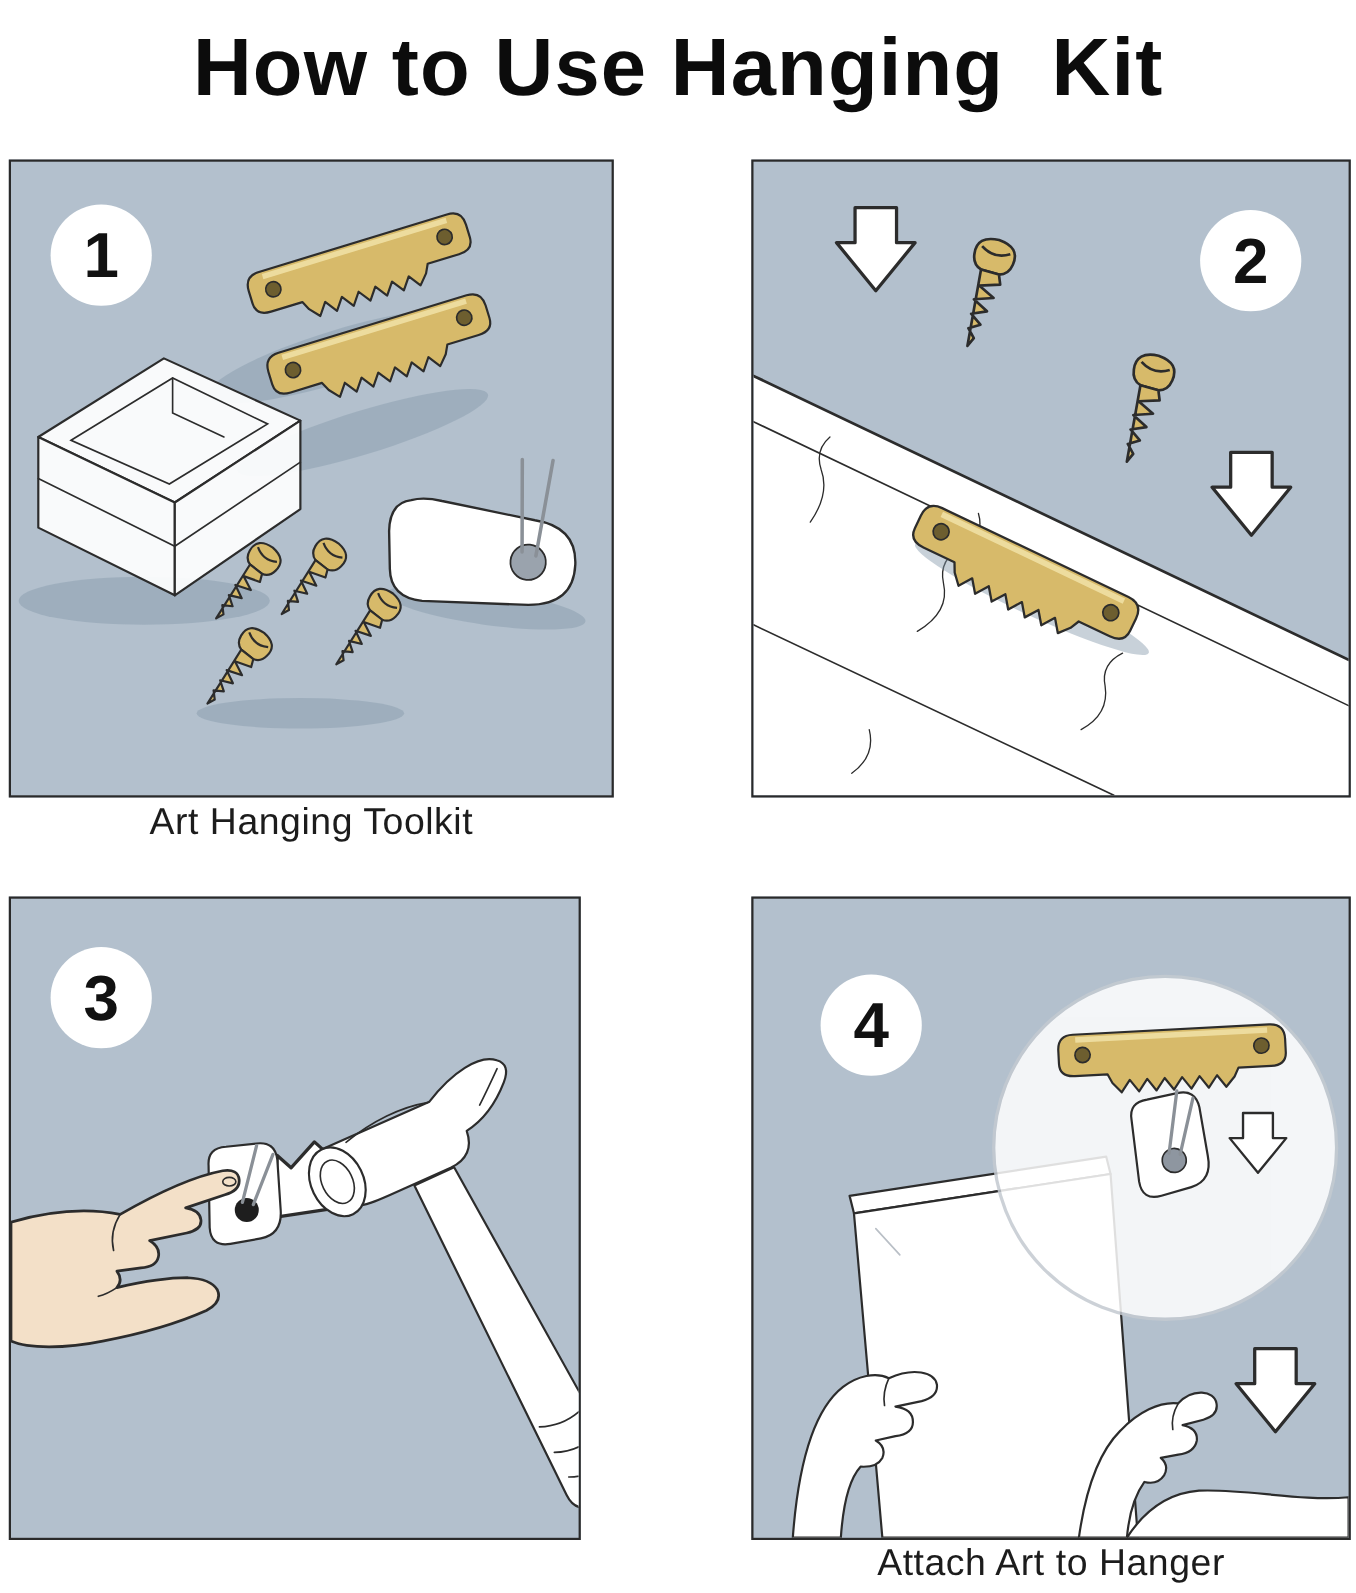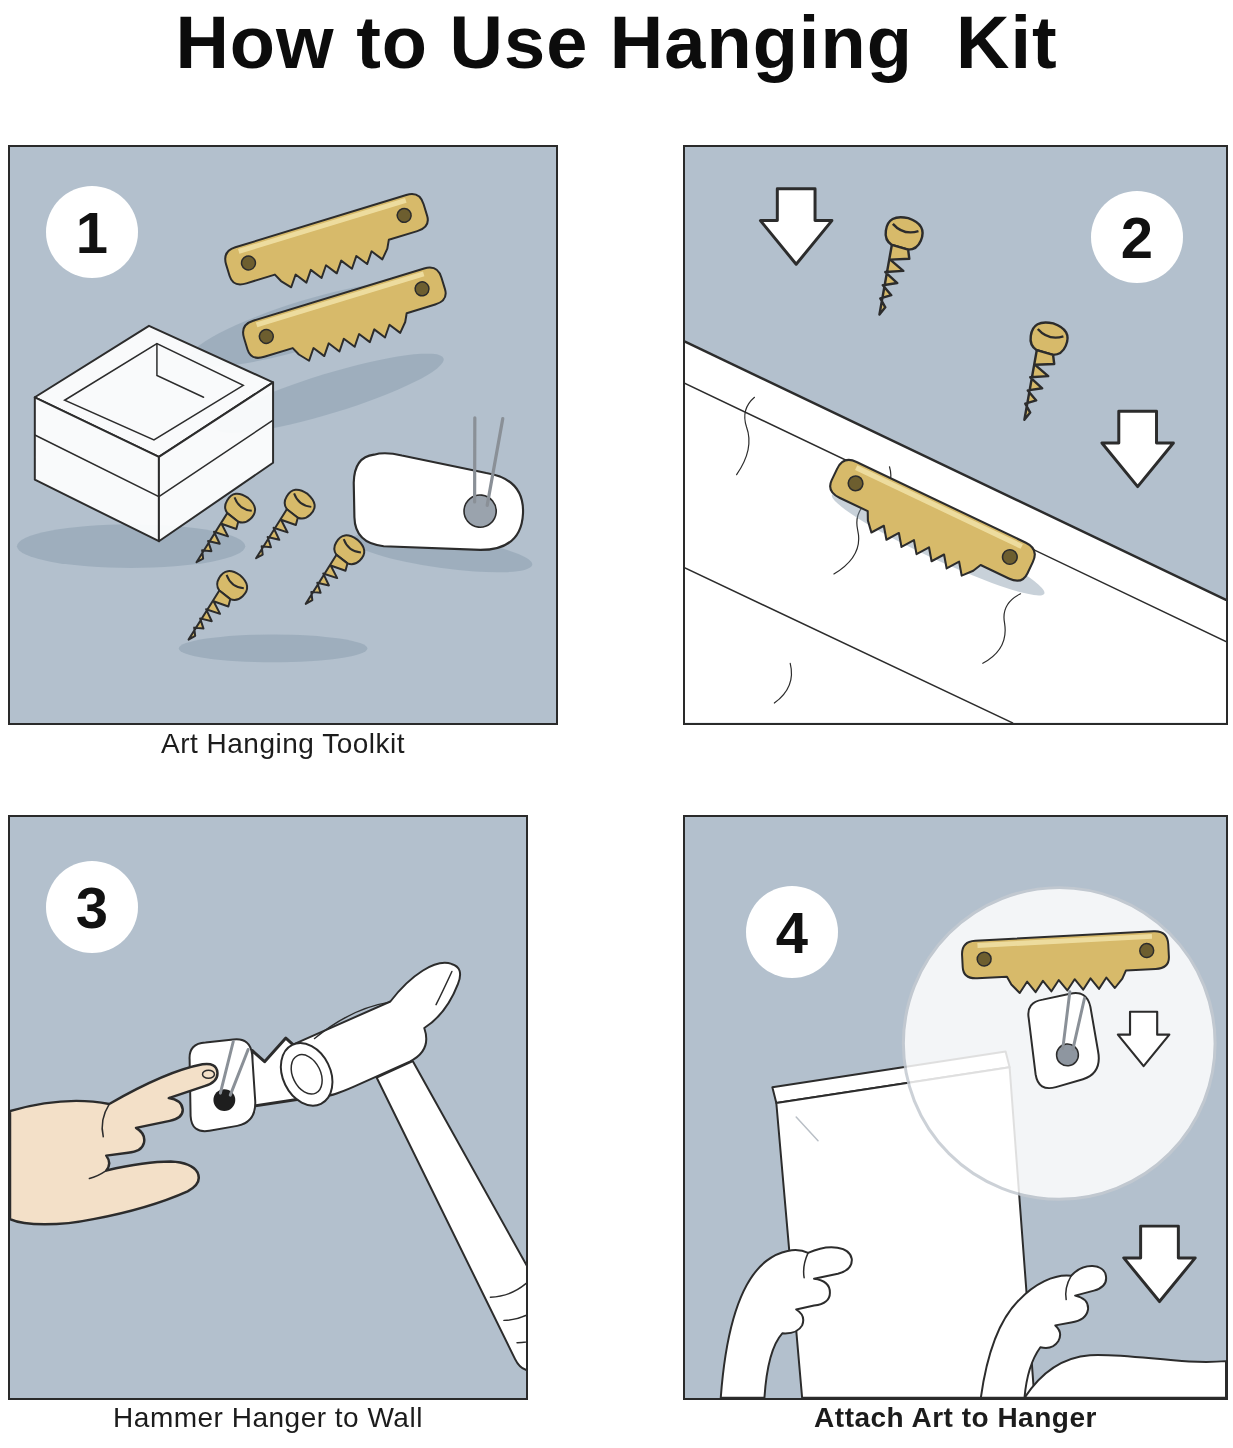--- a/index.html
+++ b/index.html
@@ -5,35 +5,35 @@
   :root{
     --panel-bg:#b3c0cd; --outline:#2c2c2c; --brass:#d7ba6a; --brass-light:#f0e0a4;
     --brass-dark:#a8893c; --hole:#6d5e2f; --skin:#f3e0c8; --shadow:#8699ab;
     --caption:#1c1c1c; --white:#ffffff;
   }
   html,body{margin:0;padding:0;}
   body{background:#fff;font-family:"Liberation Sans",sans-serif;}
   .page{position:relative;width:1233px;height:1448px;background:#fff;overflow:hidden;}
   .title{position:absolute;top:0;left:0;width:1233px;text-align:center;
     font-size:74px;font-weight:600;color:#0c0c0c;letter-spacing:1px;white-space:pre;
-    padding-top:0;}
+    padding-top:18px;}
   .panel{position:absolute;background:var(--panel-bg);border:2px solid #2a2a2a;box-sizing:border-box;}
   .panel svg{display:block;width:100%;height:100%;}
   #panel-1{left:8px;top:145px;width:550px;height:580px;}
   #panel-2{left:683px;top:145px;width:545px;height:580px;}
   #panel-3{left:8px;top:815px;width:520px;height:585px;}
   #panel-4{left:683px;top:815px;width:545px;height:585px;}
   .badge{position:absolute;width:92px;height:92px;border-radius:50%;background:#fff;
     display:flex;align-items:center;justify-content:center;
     font-size:58px;font-weight:700;color:#111;}
-  .caption{position:absolute;text-align:center;font-size:28px;color:var(--caption);letter-spacing:0.5px;}
+  .caption{position:absolute;text-align:center;font-size:34px;color:var(--caption);letter-spacing:0.5px;}
   #caption-1{left:8px;top:728px;width:550px;}
   #caption-2{left:683px;top:728px;width:545px;}
   #caption-3{left:8px;top:1402px;width:520px;}
-  #caption-4{left:683px;top:1402px;width:545px;font-weight:bold;}
+  #caption-4{left:683px;top:1402px;width:545px;}
   
   .brass{fill:var(--brass);stroke:var(--outline);stroke-width:2;stroke-linejoin:round;}
   .hole{fill:var(--hole);stroke:var(--outline);stroke-width:1.5;}
   .arrow{fill:#fff;stroke:var(--outline);stroke-width:3;stroke-linejoin:round;}
   .white-part{fill:#fff;stroke:var(--outline);stroke-width:2;stroke-linejoin:round;}
   .thin{fill:none;stroke:var(--outline);stroke-width:1.5;stroke-linecap:round;}
   .skin-part{fill:var(--skin);stroke:var(--outline);stroke-width:2.5;stroke-linejoin:round;}
   .shadow{fill:var(--shadow);opacity:.45;stroke:none;}
   .pin{stroke:#8a9097;stroke-width:3;stroke-linecap:round;fill:none;}
 </style>
@@ -215,16 +215,15 @@
       </g>
 
       <g transform="translate(478,448)">
           <use href="#down-arrow"></use>
         </g>
     </svg>
     <div class="badge" style="left:61px;top:69px;">4</div>
   </div>
 
   <div class="caption" id="caption-1">Art Hanging Toolkit</div>
-  <div class="caption" id="caption-3">Hammer Hanger to Wall</div>
   <div class="caption" id="caption-4">Attach Art to Hanger</div>
 
 </div>
 
 </body></html>

